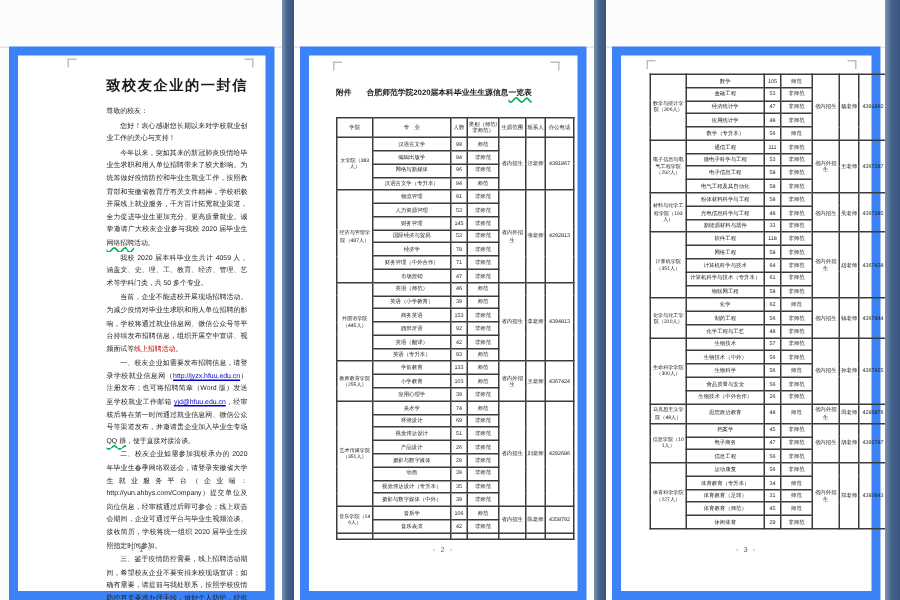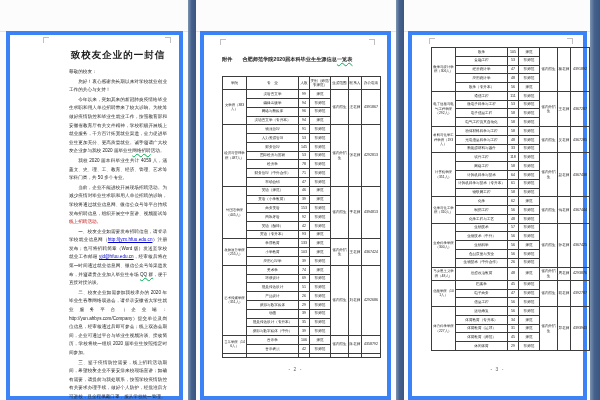--- a/index.html
+++ b/index.html
@@ -1,19 +1,19 @@
 <!DOCTYPE html>
 <html><head>
 <meta charset="utf-8">
 <style>
   html,body{margin:0;padding:0;background:#ffffff;}
   .canvas{position:relative;width:600px;height:400px;background:#fcfcfc;overflow:hidden;
           font-family:"Liberation Sans","DejaVu Sans",sans-serif;color:#1c1c1c;}
   .topline{position:absolute;left:0;top:31px;width:600px;height:1px;background:#e4e4e4;}
-  .page{position:absolute;top:31px;background:#ffffff;border:4px solid #3b82f6;box-sizing:border-box;padding-left:47px;}
+  .page{position:absolute;top:31px;background:#ffffff;border:6px solid #3b82f6;box-sizing:border-box;padding-left:47px;}
   #page-1{left:6px;width:177px;height:369px;}
   #page-2{left:200px;width:191px;height:369px;}
   #page-3{left:408px;width:179px;height:369px;}
   .bar{position:absolute;top:0;height:400px;background:linear-gradient(90deg,#7d94b0,#44618c 45%,#3a5680);}
   #bar-1{left:188px;width:8px;} #bar-2{left:396px;width:8px;} #bar-3{left:590px;width:10px;}
   .cmark{position:absolute;width:5px;height:5px;border:0 solid #bfbfbf;}
   .cmark.tl{border-top-width:1px;border-left-width:1px;}
   .cmark.tr{border-top-width:1px;border-right-width:1px;}
   
   .letter-title{margin:14px 10px 6px;text-align:center;font-size:9.5px;font-weight:bold;letter-spacing:1px;}

